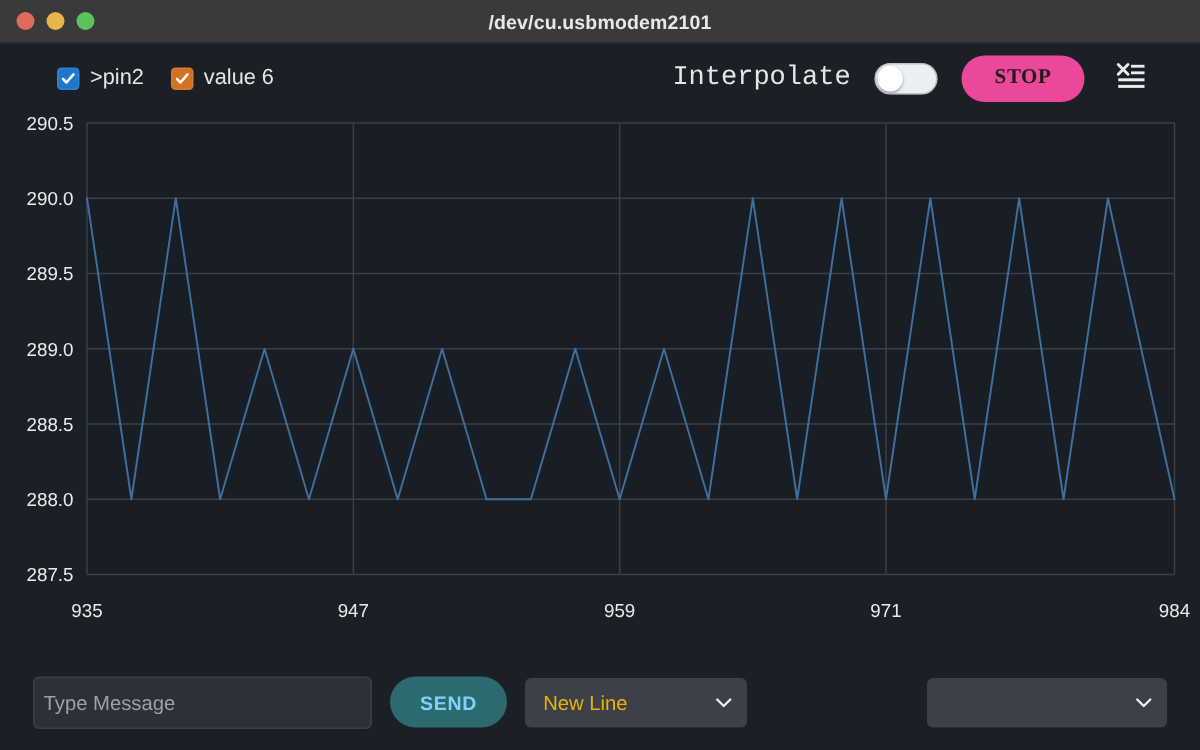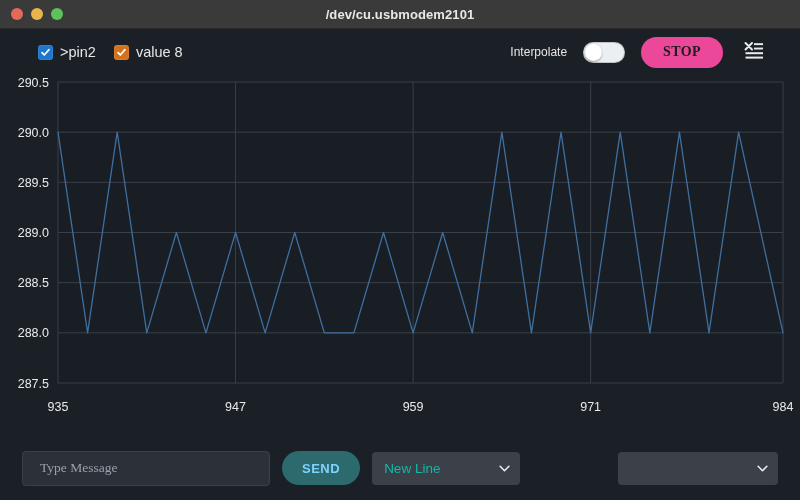--- a/index.html
+++ b/index.html
@@ -53,21 +53,21 @@
     display: flex; align-items: center; justify-content: center;
     color: #fff; font-size: 11px; line-height: 1;
     box-shadow: inset 0 0 0 1px rgba(255,255,255,.08);
   }
   .cb svg { display:block; }
   .legend-label { color: #e6e6e6; font-size: 14.5px; }
 
   .toolbar-right {
     margin-left: auto; display: flex; align-items: center; gap: 16px;
   }
-  .interp-label { color: #e6e6e6; font-size: 12px; }
+  .interp-label { color: #e6e6e6; font-size: 18px; font-family: Liberation Mono, monospace; }
   .toggle {
     width: 42px; height: 21px; border-radius: 11px;
     background: #eceff1; position: relative; cursor: pointer;
     box-shadow: inset 0 0 0 1px rgba(0,0,0,.18);
   }
   .toggle .knob {
     position: absolute; top: 2px; left: 2px;
     width: 17px; height: 17px; border-radius: 50%;
     background: #ffffff;
     box-shadow: 0 1px 2px rgba(0,0,0,.35);
@@ -90,38 +90,38 @@
   .bottombar {
     height: 64px; min-height: 64px;
     display: flex; align-items: center;
     padding: 0 22px 0 22px; gap: 12px;
     background: #1b1f26;
   }
   .msg-input {
     width: 212px; height: 33px;
     background: #2c3139; border: 1px solid #3a4049; border-radius: 4px;
     color: #dfe3e8; font-size: 13.5px;
-    padding: 0 17px;
-    font-family: Liberation Serif, serif;
+    padding: 0 6px;
+    font-family: Liberation Sans, sans-serif;
     outline: none;
   }
   .msg-input::placeholder { color: #9aa1a9; }
   .send-btn {
     background: #2d6a6e; color: #7dd3fc;
     border: none; border-radius: 17px;
     height: 34px; padding: 0 20px;
     font-size: 13px; font-weight: bold; letter-spacing: .5px;
     font-family: "Liberation Sans", sans-serif;
     cursor: pointer;
   }
   .select {
     position: relative; display: inline-flex; align-items: center;
     background: #3b4049; border-radius: 4px;
     height: 33px; cursor: pointer;
-    color: #14b8a6; font-size: 13.5px;
+    color: #eab308; font-size: 13.5px;
   }
   .select .sel-text { padding: 0 30px 0 12px; white-space: nowrap; }
   .select .chev {
     position: absolute; right: 10px; top: 50%;
     width: 11px; height: 7px; margin-top: -3px;
     pointer-events: none;
   }
   .newline-select { width: 148px; }
   .baud-select { width: 160px; margin-left: auto; }
   .select .sel-text.fill { width: 100%; box-sizing: border-box; }
@@ -151,21 +151,21 @@
         </span>
         <span class="legend-label">&gt;pin2</span>
       </div>
 
       <div class="legend-item">
         <span class="cb" style="background:#d2721f">
           <svg width="11" height="11" viewBox="0 0 11 11">
             <path d="M2 5.6 L4.3 8 L9 2.6" fill="none" stroke="#ffffff" stroke-width="1.7" stroke-linecap="round" stroke-linejoin="round"></path>
           </svg>
         </span>
-        <span class="legend-label">value 8</span>
+        <span class="legend-label">value 6</span>
       </div>
 
     </div>
 
     <div class="toolbar-right">
       <span class="interp-label">Interpolate</span>
 
       <span class="toggle">
         <span class="knob"></span>
       </span>

